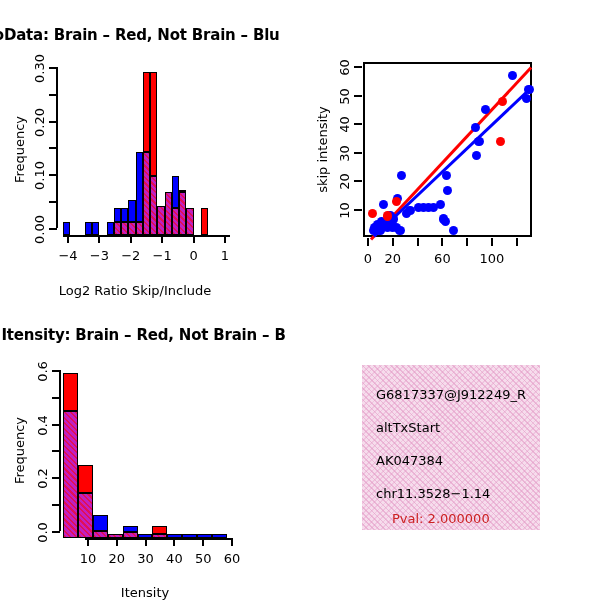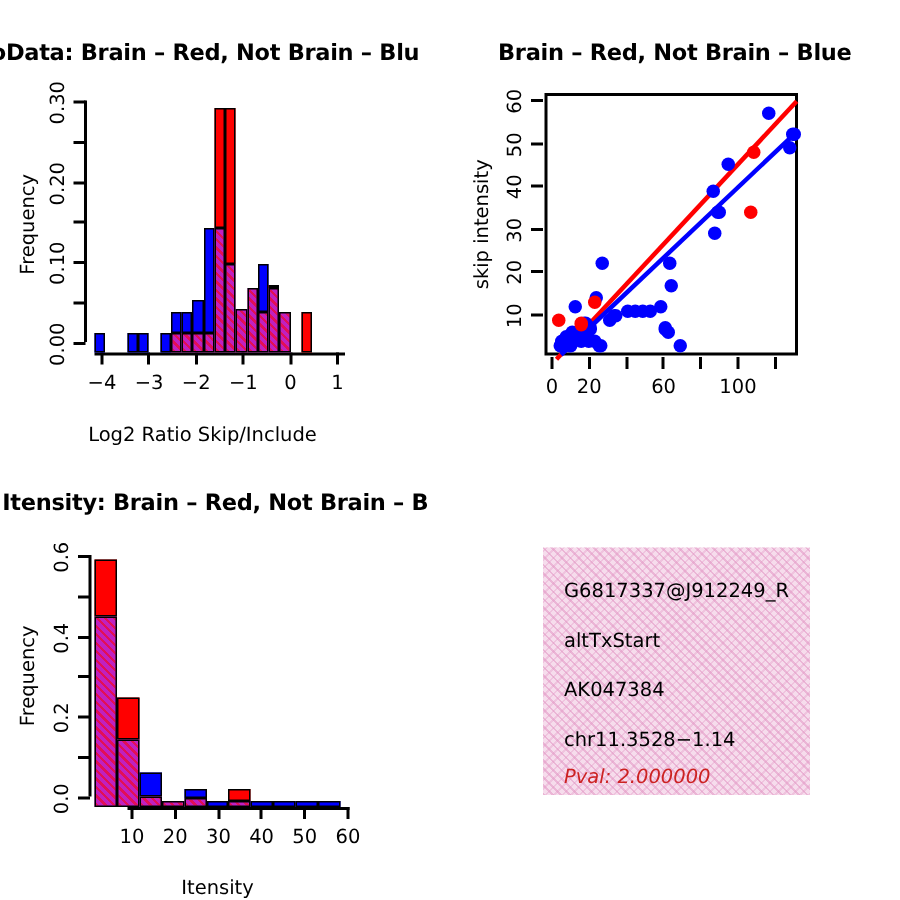--- a/index.html
+++ b/index.html
@@ -181,21 +181,20 @@
       <div class="bar bar-purple" style="left: 171.913px; top: 208.333px; width: 7.26087px; height: 26.6667px;"></div>
       <div class="bar bar-red" style="left: 179.174px; top: 189.667px; width: 7.26087px; height: 2.66667px;"></div>
       <div class="bar bar-purple" style="left: 179.174px; top: 192.333px; width: 7.26087px; height: 42.6667px;"></div>
       <div class="bar bar-purple" style="left: 186.435px; top: 208.333px; width: 7.26087px; height: 26.6667px;"></div>
       <div class="bar bar-red" style="left: 200.957px; top: 208.333px; width: 7.26087px; height: 26.6667px;"></div>
     </div>
 </div>
 
 <div class="panel" style="left:300px; top:0px; width:300px; height:300px;">
 
-  <div class="panel-title" style="left:32px; top:26px;">Brain – Red, Not Brain – Blue</div>
 
   <div class="axis-title-y" style="left:-23px; top:142px; width:90px; text-align:center;">skip intensity</div>
 
 
   <div class="tick" style="left:54px; top:66px;  width:8px; height:2px;"></div>
   <div class="tick" style="left:54px; top:94.6px;width:8px; height:2px;"></div>
   <div class="tick" style="left:54px; top:123.2px;width:8px;height:2px;"></div>
   <div class="tick" style="left:54px; top:151.8px;width:8px;height:2px;"></div>
   <div class="tick" style="left:54px; top:180.4px;width:8px;height:2px;"></div>
   <div class="tick" style="left:54px; top:209px; width:8px; height:2px;"></div>
@@ -326,15 +325,15 @@
       <div class="bar bar-blue" style="left: 212.121px; top: 233.869px; width: 14.9138px; height: 4.13115px;"></div>
     </div>
 </div>
 
 <div class="panel" style="left:300px; top:300px; width:300px; height:300px;">
   <div class="infobox" style="left:62px; top:65px; width:178px; height:165px;">
     <div class="info-line" style="left:14px; top:22px;text-align:center;">G6817337@J912249_R</div>
     <div class="info-line" style="left:14px; top:55px;">altTxStart</div>
     <div class="info-line" style="left:14px; top:88px;">AK047384</div>
     <div class="info-line" style="left:14px; top:121px;">chr11.3528−1.14</div>
-    <div class="info-line pval" style="left:14px; top:146px;font-style:italic;">Pval: 2.000000</div>
+    <div class="info-line pval" style="left:30px; top:146px;">Pval: 2.000000</div>
   </div>
 </div>
 
 </body></html>

